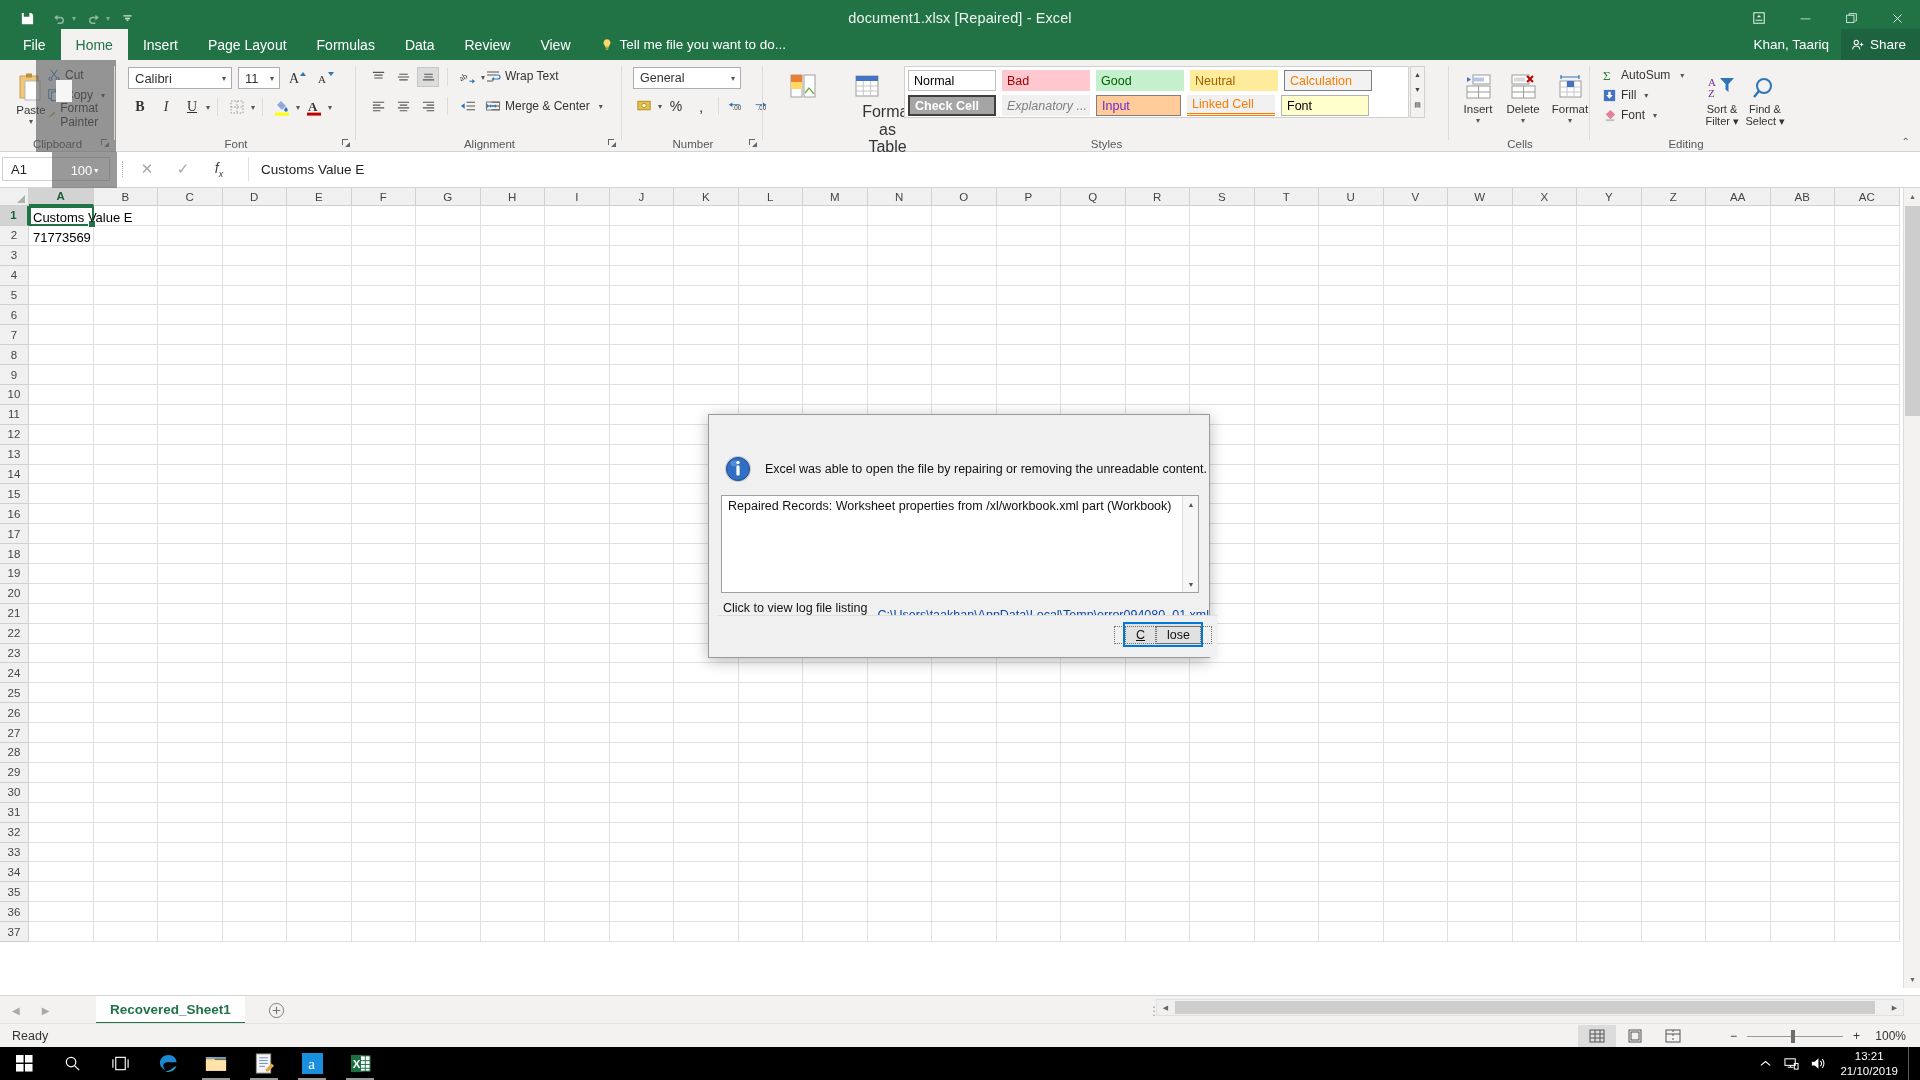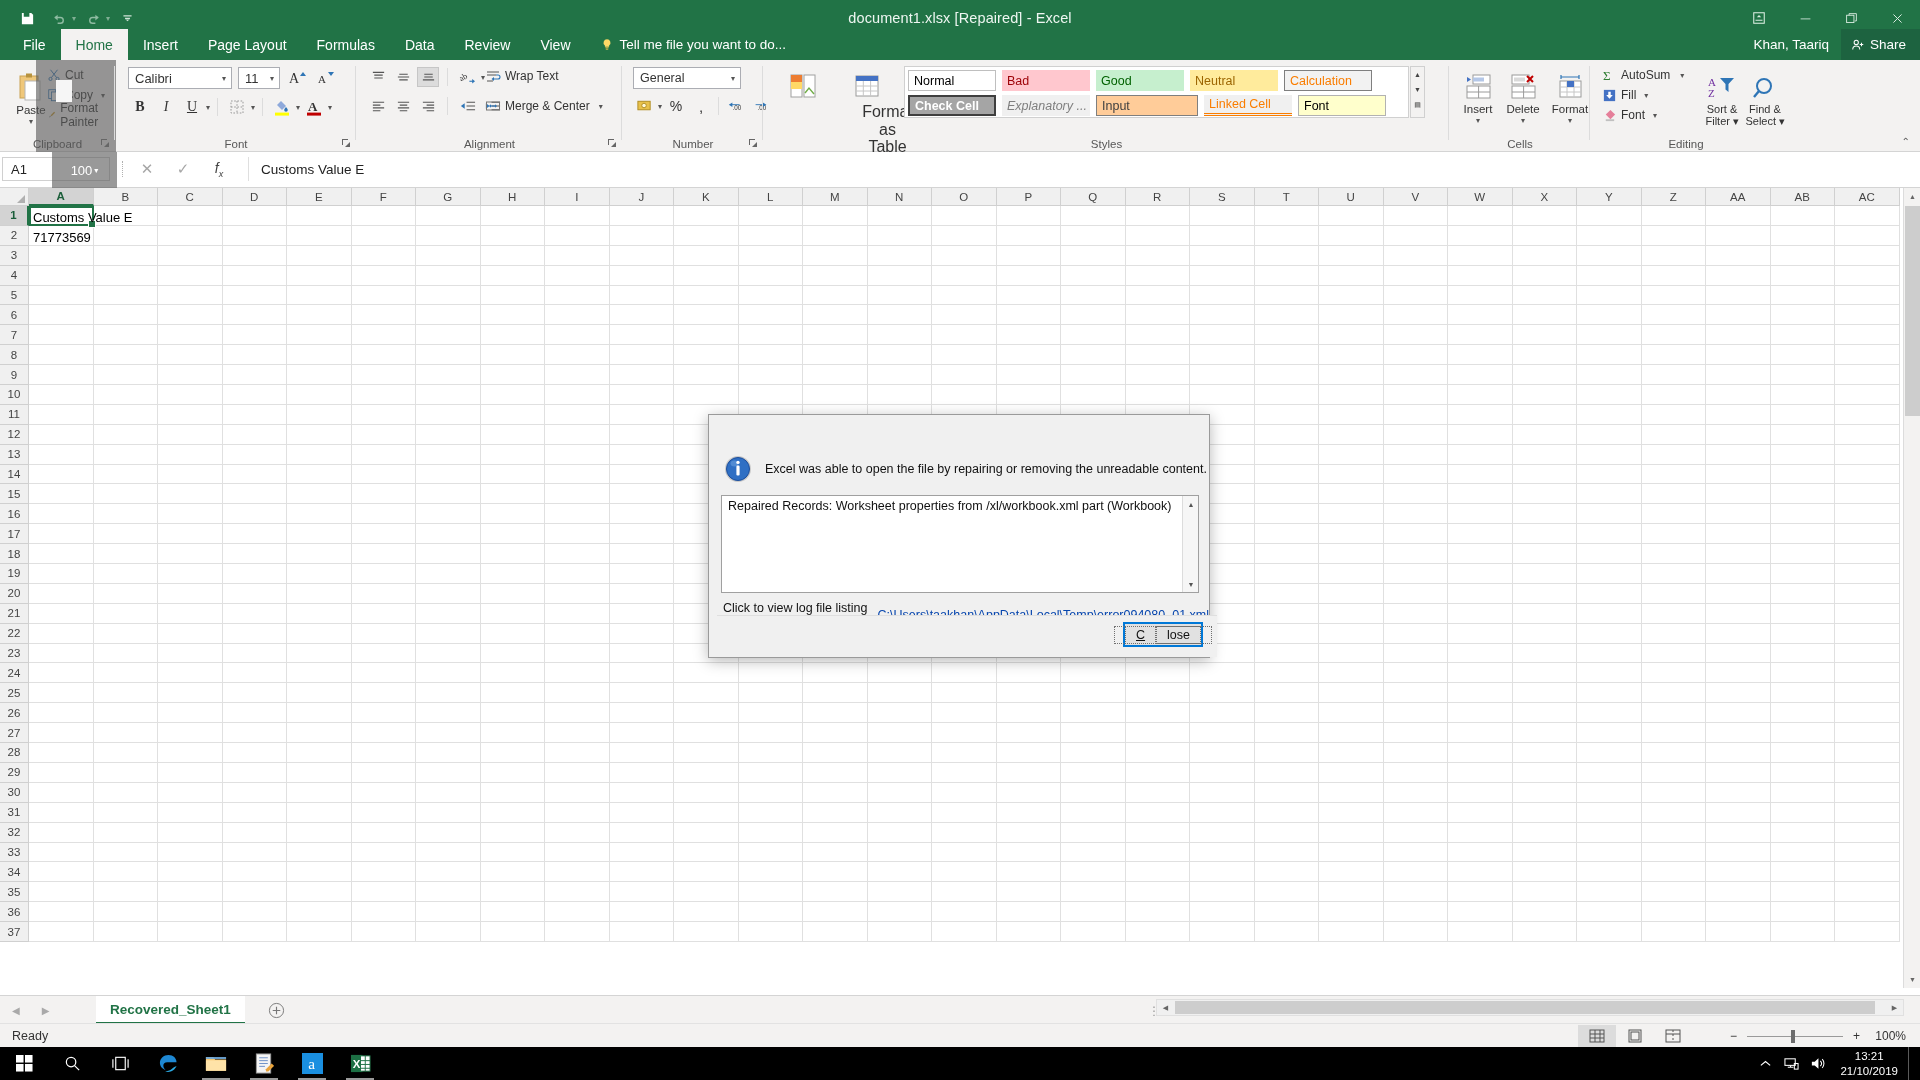--- a/index.html
+++ b/index.html
@@ -628,21 +628,21 @@
         <div style="position:absolute;left:3px;top:3px;display:flex;gap:6px;">
           <div class="sty-cell" style="width:88px;background:#ffffff;color:#000;border:1px solid #bfbfbf;">Normal</div>
           <div class="sty-cell" style="width:88px;background:#ffc7ce;color:#9c0006;">Bad</div>
           <div class="sty-cell" style="width:88px;background:#c6efce;color:#006100;">Good</div>
           <div class="sty-cell" style="width:88px;background:#ffeb9c;color:#9c6500;">Neutral</div>
           <div class="sty-cell" style="width:88px;background:#f2f2f2;color:#fa7d00;border:1px solid #7f7f7f;">Calculation</div>
         </div>
         <div style="position:absolute;left:3px;top:28px;display:flex;gap:6px;">
           <div class="sty-cell" style="width:88px;background:#a5a5a5;color:#ffffff;border:2px solid #3f3f3f;font-weight:bold;">Check Cell</div>
           <div class="sty-cell" style="width:88px;background:#f0f0f0;color:#7f7f7f;font-style:italic;">Explanatory ...</div>
-          <div class="sty-cell" style="width:102px;background:#ffcc99;color:#404040;border:1px solid #7f7f7f;">Input</div>
+          <div class="sty-cell" style="width:85px;background:#ffcc99;color:#6d28d9;border:1px solid #7f7f7f;">Input</div>
           <div class="sty-cell" style="width:88px;background:#f0f0f0;color:#fa7d00;border-bottom:3px double #fa7d00;">Linked Cell</div>
           <div class="sty-cell" style="width:88px;background:#ffffcc;color:#000000;border:1px solid #b2b2b2;">Font</div>
         </div>
       </div>
       <div class="gal-scroll" style="left:646px;top:6px;height:52px;">
         <div class="gal-arrow">▲</div>
         <div class="gal-arrow">▼</div>
         <div class="gal-arrow">▤</div>
       </div>
 

